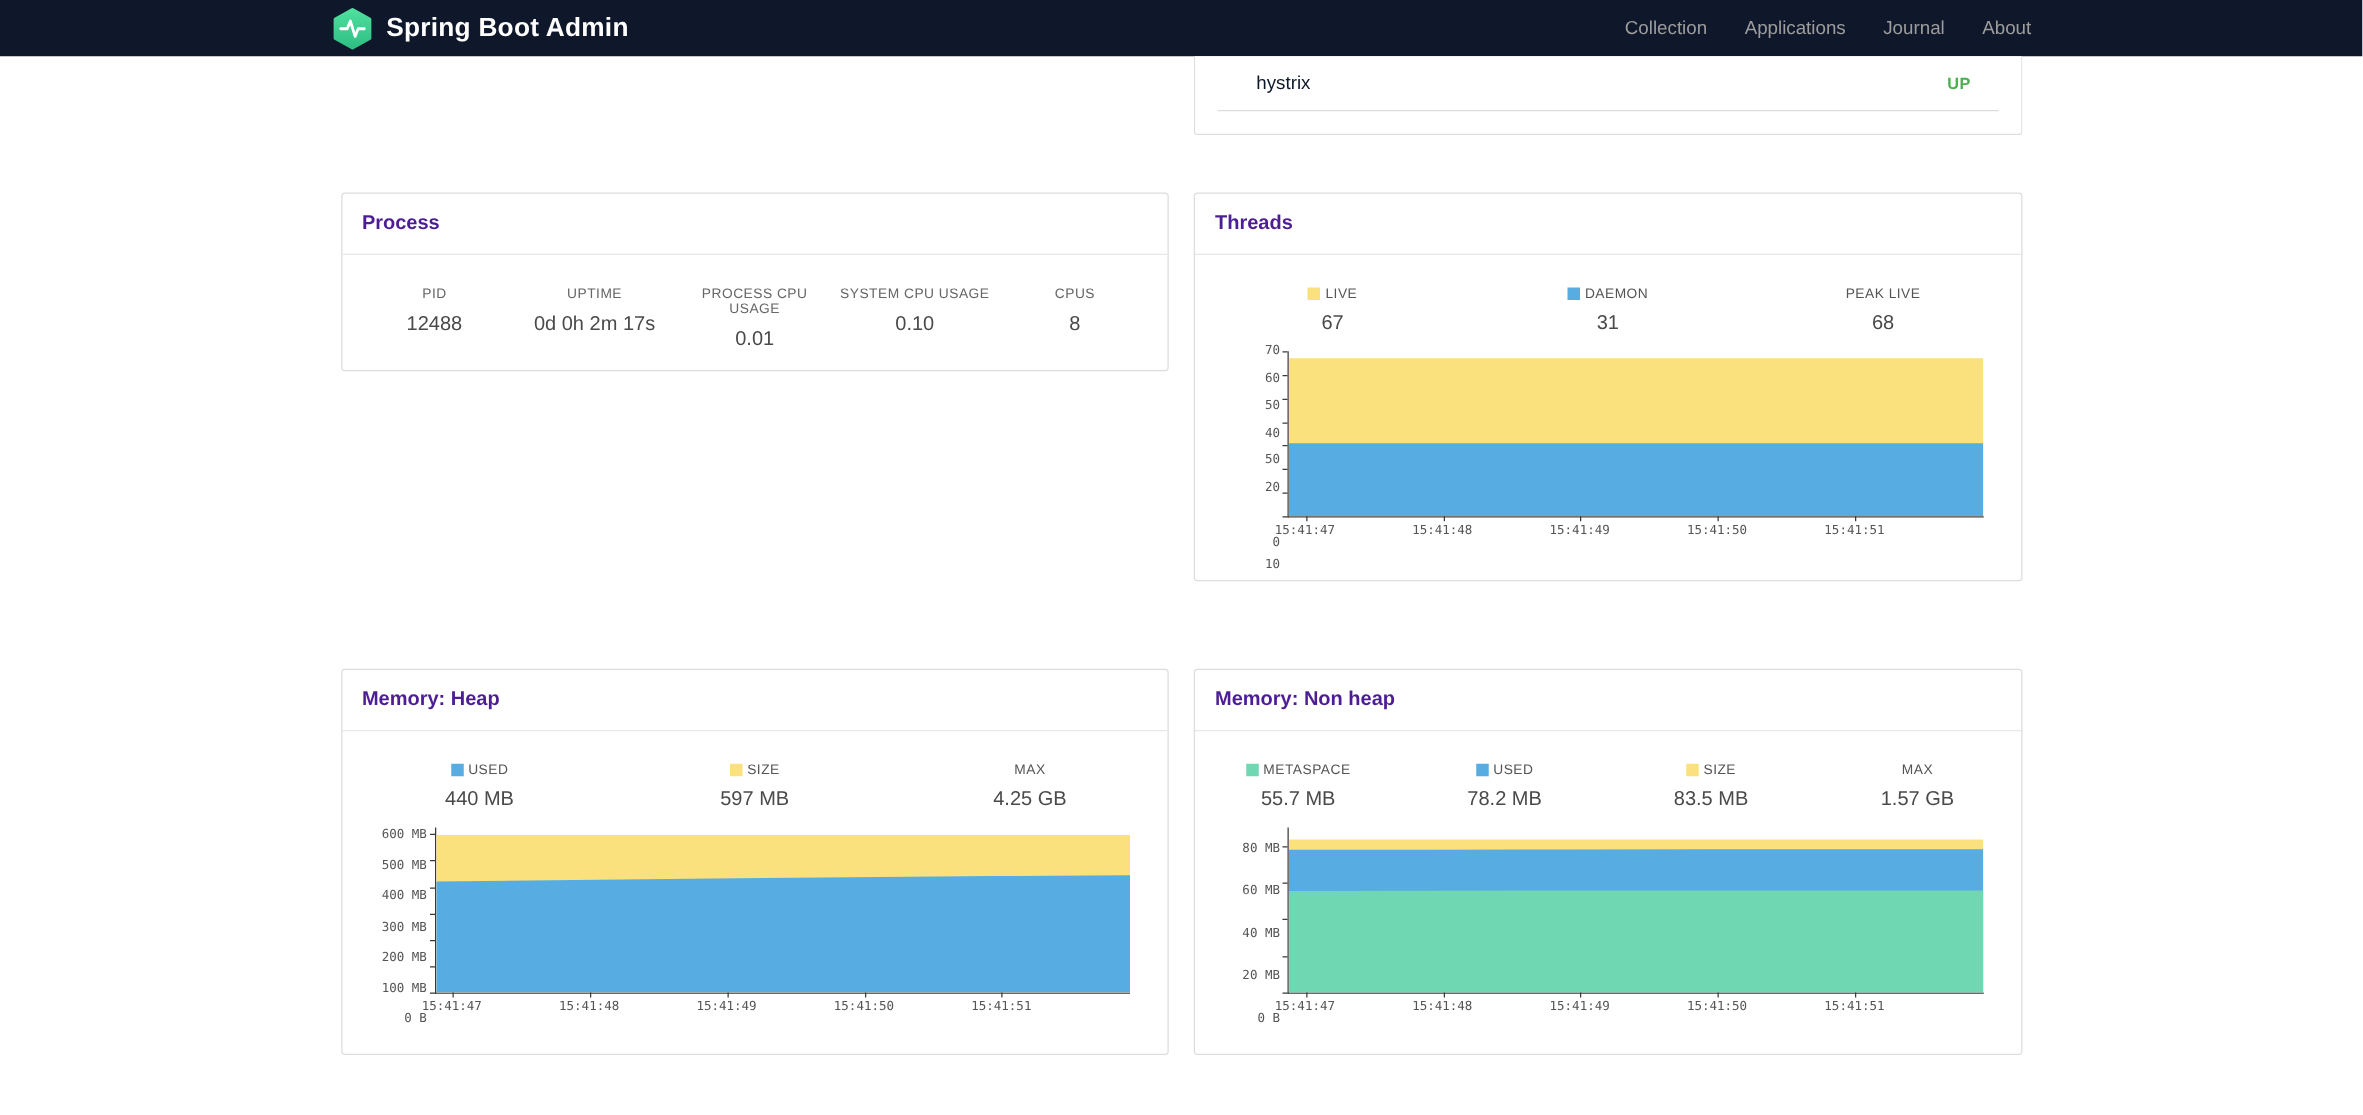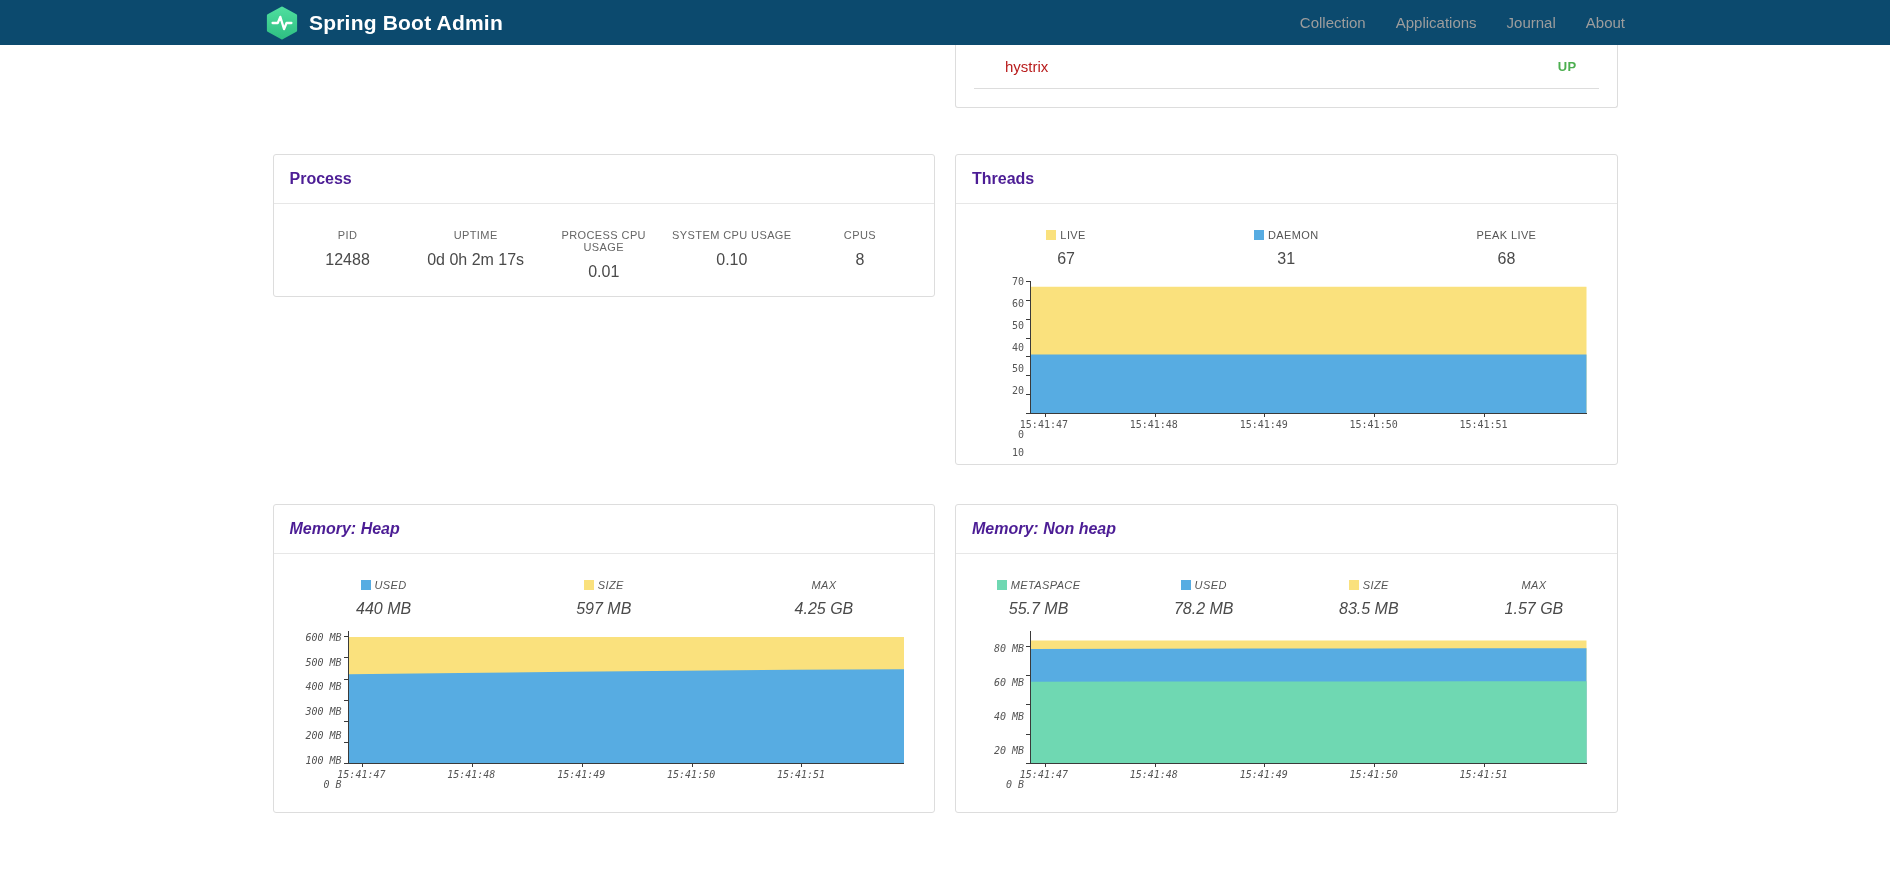--- a/index.html
+++ b/index.html
@@ -1,44 +1,44 @@
 <!DOCTYPE html>
 <html><head>
 <meta charset="utf-8">
 <style>
   html,body{margin:0;padding:0;}
   body{
     width:1890px;height:892px;overflow:hidden;background:#ffffff;
     font-family:"Liberation Sans","DejaVu Sans",sans-serif;color:#333;
   }
   
-  .navbar{height:45px;background:#0c4a6e;display:flex;align-items:center;}
+  .navbar{height:45px;background:#0f172a;display:flex;align-items:center;}
   .navbar-inner{width:1360px;margin:0 auto;display:flex;align-items:center;}
   .brand{display:flex;align-items:center;gap:10px;cursor:pointer;}
   .brand-logo{width:34px;height:34px;display:block;}
   .brand-text{color:#fff;font-size:21px;font-weight:bold;letter-spacing:.2px;}
   .nav-spacer{flex:1;}
   .nav-links{display:flex;align-items:center;gap:30px;}
   .nav-link{color:#9d9d9d;font-size:15px;cursor:pointer;white-space:nowrap;}
   
   .container{width:1345px;margin:0 auto;}
   .row{display:flex;gap:20px;}
   .col{flex:1;min-width:0;}
   .row-apps{margin-top:0;}
   .row-main{margin-top:46px;}
-  .row-memory{margin-top:39px;font-style:italic;}
+  .row-memory{margin-top:70px;}
   
   .panel{background:#fff;border:1px solid #ddd;border-radius:3px;box-sizing:border-box;}
   .panel-header{padding:15px 16px;font-size:16px;line-height:18px;font-weight:bold;color:#4c1d95;
     border-bottom:1px solid #e7e7e7;}
   
   .app-panel{border-top:none;border-radius:0 0 3px 3px;height:63px;overflow:hidden;}
   .app-row{display:flex;align-items:center;justify-content:space-between;height:43px;
     margin:0 18px;border-bottom:1px solid #ddd;padding:0 22px 0 31px;cursor:pointer;}
-  .app-name{font-size:15px;color:#b91c1c;text-align:right;}
+  .app-name{font-size:15px;color:#0f172a;text-align:right;}
   .app-status{font-size:13px;font-weight:bold;letter-spacing:.3px;}
   
   .stats{display:flex;padding:25px 10px 28px;}
   .stat{flex:1;text-align:center;}
   .stat-label{font-size:11px;color:#666;letter-spacing:.4px;}
   .stat-value{font-size:16px;color:#4a4a4a;margin-top:10px;}
   .panel-process{height:143px;margin-bottom:25px;}
   .panel-gc{height:142px;}
   .panel-threads{height:311px;}
   .panel-memory{height:309px;}

